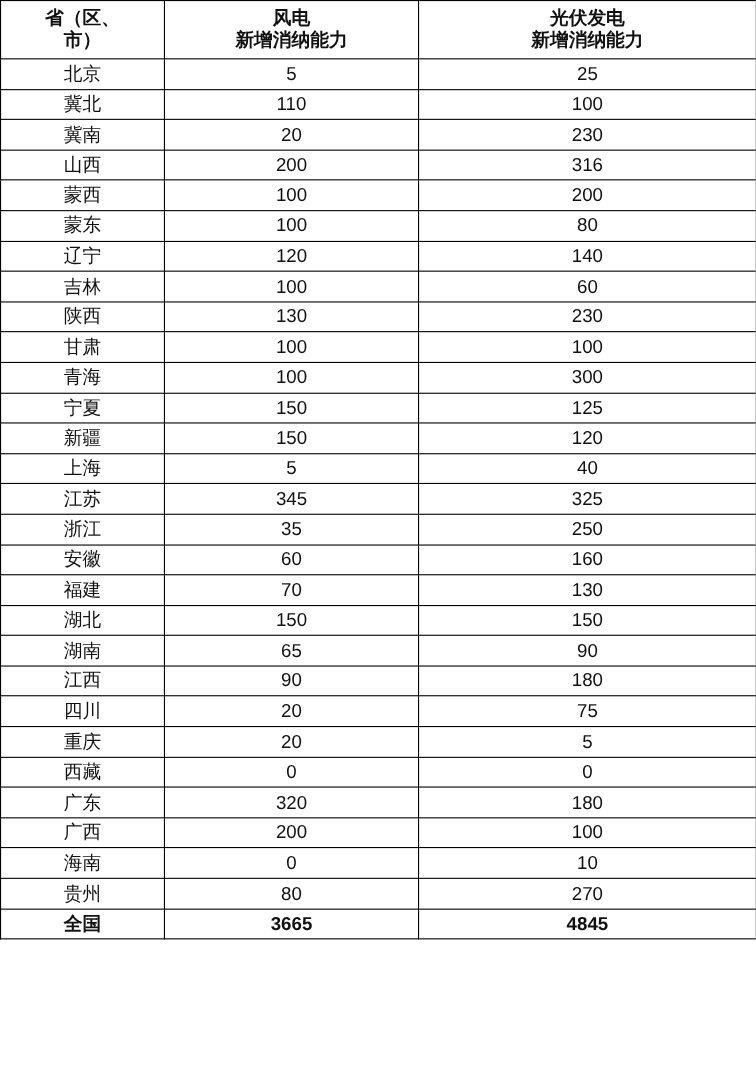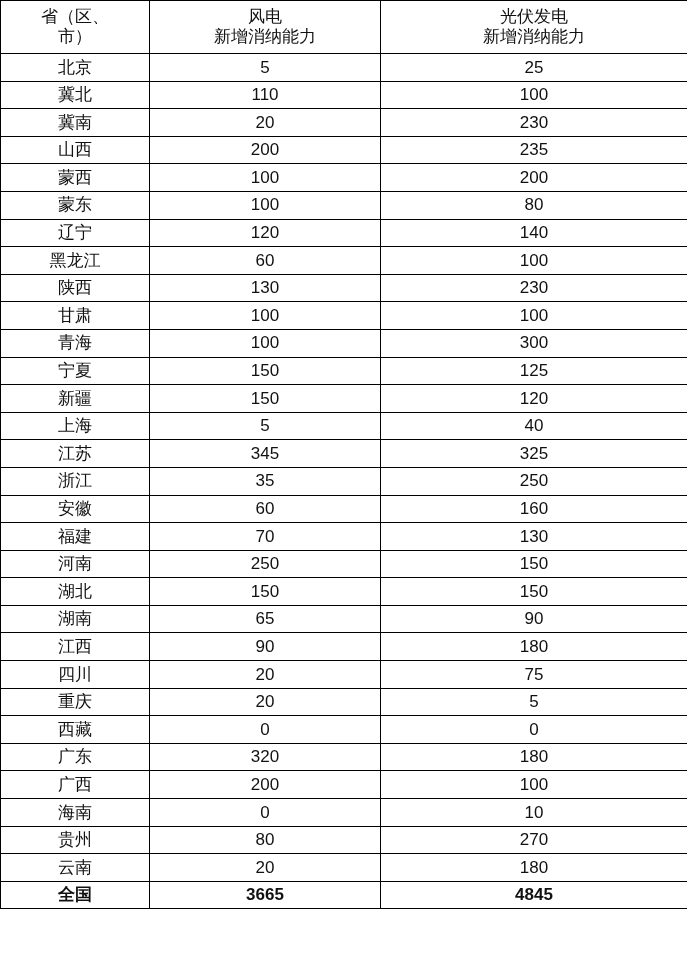--- a/index.html
+++ b/index.html
@@ -25,21 +25,21 @@
   #capacity-table th,
   #capacity-table td {
     border: 1px solid #000000;
     text-align: center;
     vertical-align: middle;
     padding: 0;
     font-size: 17px;
     line-height: 1.15;
   }
   thead th {
-    font-weight: normal;
+    font-weight: bold;
     height: 52px;
     padding: 3px 6px;
   }
   thead th.head-province {
     text-align: left;
     padding-left: 14px;
     line-height: 1.45;
   }
   thead th .line1 { display: block; }
   thead th .line2 { display: block; }
@@ -95,41 +95,41 @@
         <td>100</td>
       </tr>
       <tr>
         <td class="province">冀南</td>
         <td>20</td>
         <td>230</td>
       </tr>
       <tr>
         <td class="province">山西</td>
         <td>200</td>
-        <td>235</td>
+        <td>316</td>
       </tr>
       <tr>
         <td class="province">蒙西</td>
         <td>100</td>
         <td>200</td>
       </tr>
       <tr>
         <td class="province">蒙东</td>
         <td>100</td>
         <td>80</td>
       </tr>
       <tr>
         <td class="province">辽宁</td>
         <td>120</td>
         <td>140</td>
       </tr>
       <tr>
-        <td class="province">黑龙江</td>
+        <td class="province">吉林</td>
+        <td>100</td>
         <td>60</td>
-        <td>100</td>
       </tr>
       <tr>
         <td class="province">陕西</td>
         <td>130</td>
         <td>230</td>
       </tr>
       <tr>
         <td class="province">甘肃</td>
         <td>100</td>
         <td>100</td>
@@ -168,25 +168,20 @@
         <td class="province">安徽</td>
         <td>60</td>
         <td>160</td>
       </tr>
       <tr>
         <td class="province">福建</td>
         <td>70</td>
         <td>130</td>
       </tr>
       <tr>
-        <td class="province">河南</td>
-        <td>250</td>
-        <td>150</td>
-      </tr>
-      <tr>
         <td class="province">湖北</td>
         <td>150</td>
         <td>150</td>
       </tr>
       <tr>
         <td class="province">湖南</td>
         <td>65</td>
         <td>90</td>
       </tr>
       <tr>
@@ -221,25 +216,20 @@
       </tr>
       <tr>
         <td class="province">海南</td>
         <td>0</td>
         <td>10</td>
       </tr>
       <tr>
         <td class="province">贵州</td>
         <td>80</td>
         <td>270</td>
-      </tr>
-      <tr>
-        <td class="province">云南</td>
-        <td>20</td>
-        <td>180</td>
       </tr>
       <tr class="total">
         <td class="province">全国</td>
         <td>3665</td>
         <td>4845</td>
       </tr>
     </tbody>
 </table>
 
 </body></html>

